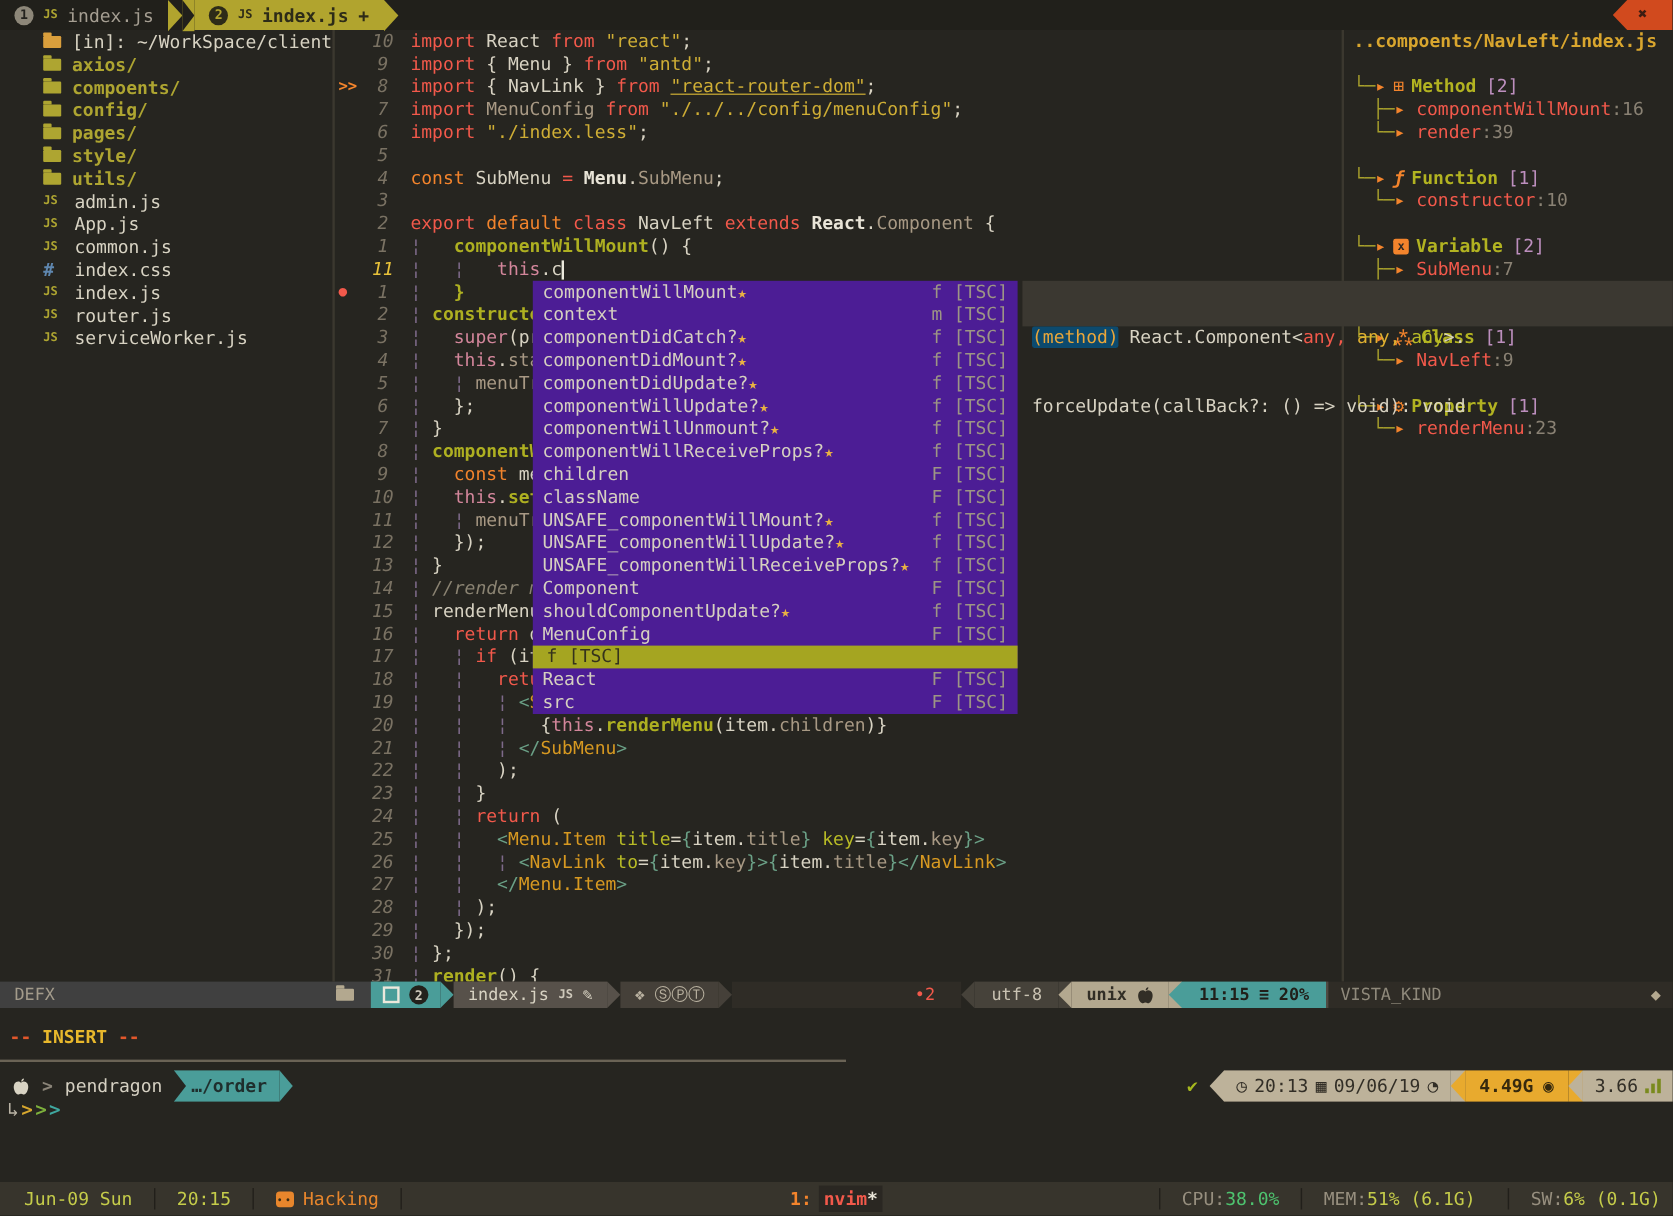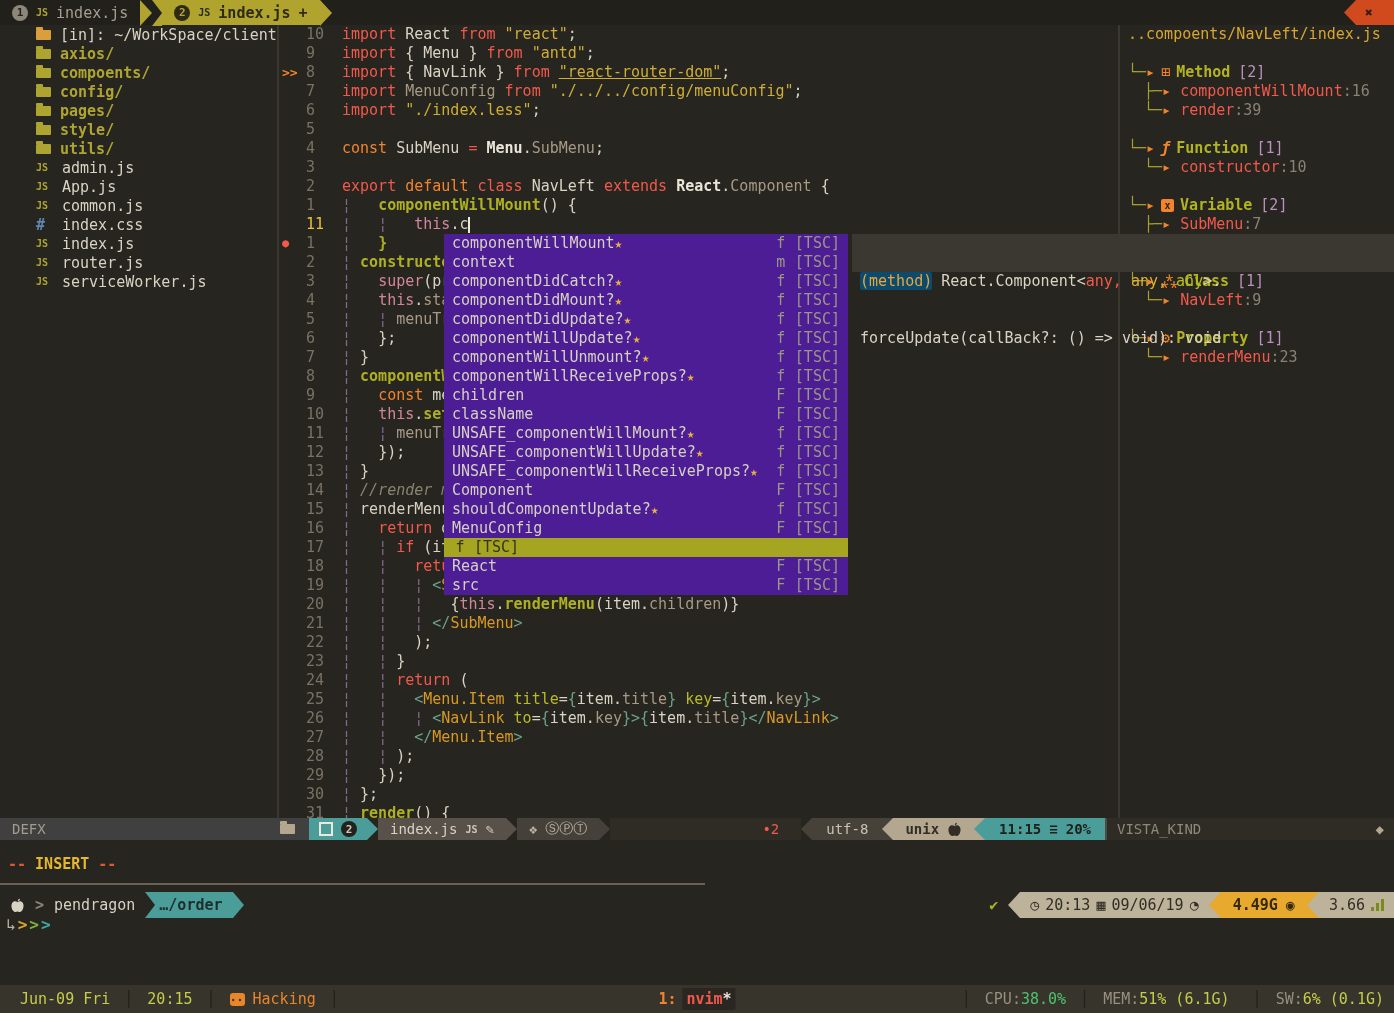--- a/index.html
+++ b/index.html
@@ -41,39 +41,39 @@
   .f-root{background:#da9f3c;}
   .f-beige{background:#b3a88f;}
   .icon-js{color:#aea531;font-size:10px;font-weight:bold;width:17px;flex:none;}
   .icon-css{color:#5f87af;font-weight:bold;width:17px;flex:none;}
 
   
   .editor{flex:1;overflow:hidden;}
   .eline{display:flex;height:19px;line-height:19px;white-space:pre;}
   .esign{width:24px;flex:none;padding-left:3px;color:#f3842c;font-weight:bold;font-size:13px;}
   .esign.err{color:#f2594b;font-size:12px;}
-  .enum{width:26px;flex:none;text-align:left;color:#7a7263;padding-right:10px;}
+  .enum{width:26px;flex:none;text-align:center;color:#7a7263;padding-right:10px;font-style:italic;}
   .enum.cur{color:#e8c23a;}
   .ecode{flex:1;}
   .cursor{display:inline-block;width:2px;height:16px;background:#eceadd;vertical-align:middle;}
 
   .c-kw{color:#f2594b}.c-kw2{color:#f3842c;font-weight:normal}
   .c-str{color:#cfae35}.c-stru{color:#cfae35;text-decoration:underline}
   .c-fn{color:#aeb021;font-weight:bold}.c-this{color:#d3869b}
   .c-prop{color:#a89984}.c-plain{color:#d8d3c3}
   .c-bwhite{color:#e9e5d8;font-weight:bold}
   .c-comment{color:#8a8372;font-style:italic}
   .c-guide{color:#7e6a8a}.c-tag{color:#d79921}.c-tagbr{color:#6ba187}.c-attr{color:#b8bb26}
   .c-method{color:#e9a63a;background:#0c4a6e;border-radius:2px}
   .c-red{color:#f2594b}.c-yellow{color:#e0b030}.c-green{color:#b8bb26}
 
   
   .vista{width:266px;flex:none;overflow:hidden;padding-left:8px;}
   .vrow{height:19px;line-height:19px;white-space:pre;display:flex;align-items:center;}
-  .vtitle{color:#d9a62e;font-weight:normal;}
+  .vtitle{color:#d9a62e;font-weight:bold;}
   .vbranch{color:#a8a02c;}
   .varrow{color:#f3842c;}
   .vicon{color:#f3842c;margin:0 6px;font-style:normal;}
   .vicon.fn{font-style:italic;font-weight:bold;}
   .var-chip{display:inline-flex;width:13px;height:13px;border-radius:2px;background:#f3842c;
     color:#2a2824;font-size:10px;font-weight:bold;align-items:center;justify-content:center;margin:0 6px;}
   .vname{color:#b2b321;font-weight:bold;margin-right:8px;}
   .vcount{color:#bd8fbe;}
   .viname{color:#f2594b;}
   .viline{color:#8a8274;text-align:right;}
@@ -392,21 +392,21 @@
     </div>
     <div class="arrows">
       <span class="a-ret">↳</span>
       <span class="chev0">&gt;</span>
       <span class="chev1">&gt;</span>
       <span class="chev2">&gt;</span>
     </div>
   </div>
 
   <div class="tmuxbar">
-    <span class="tx-date">Jun-09 Fri</span>
+    <span class="tx-date">Jun-09 Sun</span>
     <span class="tx-sep">│</span>
     <span class="tx-time">20:15</span>
     <span class="tx-sep">│</span>
     <span class="tx-act">
       <span class="hack-icon"></span>
       <span>Hacking</span>
     </span>
     <span class="tx-sep">│</span>
     <div class="tx-center">
       <span class="tx-idx">1:</span>

